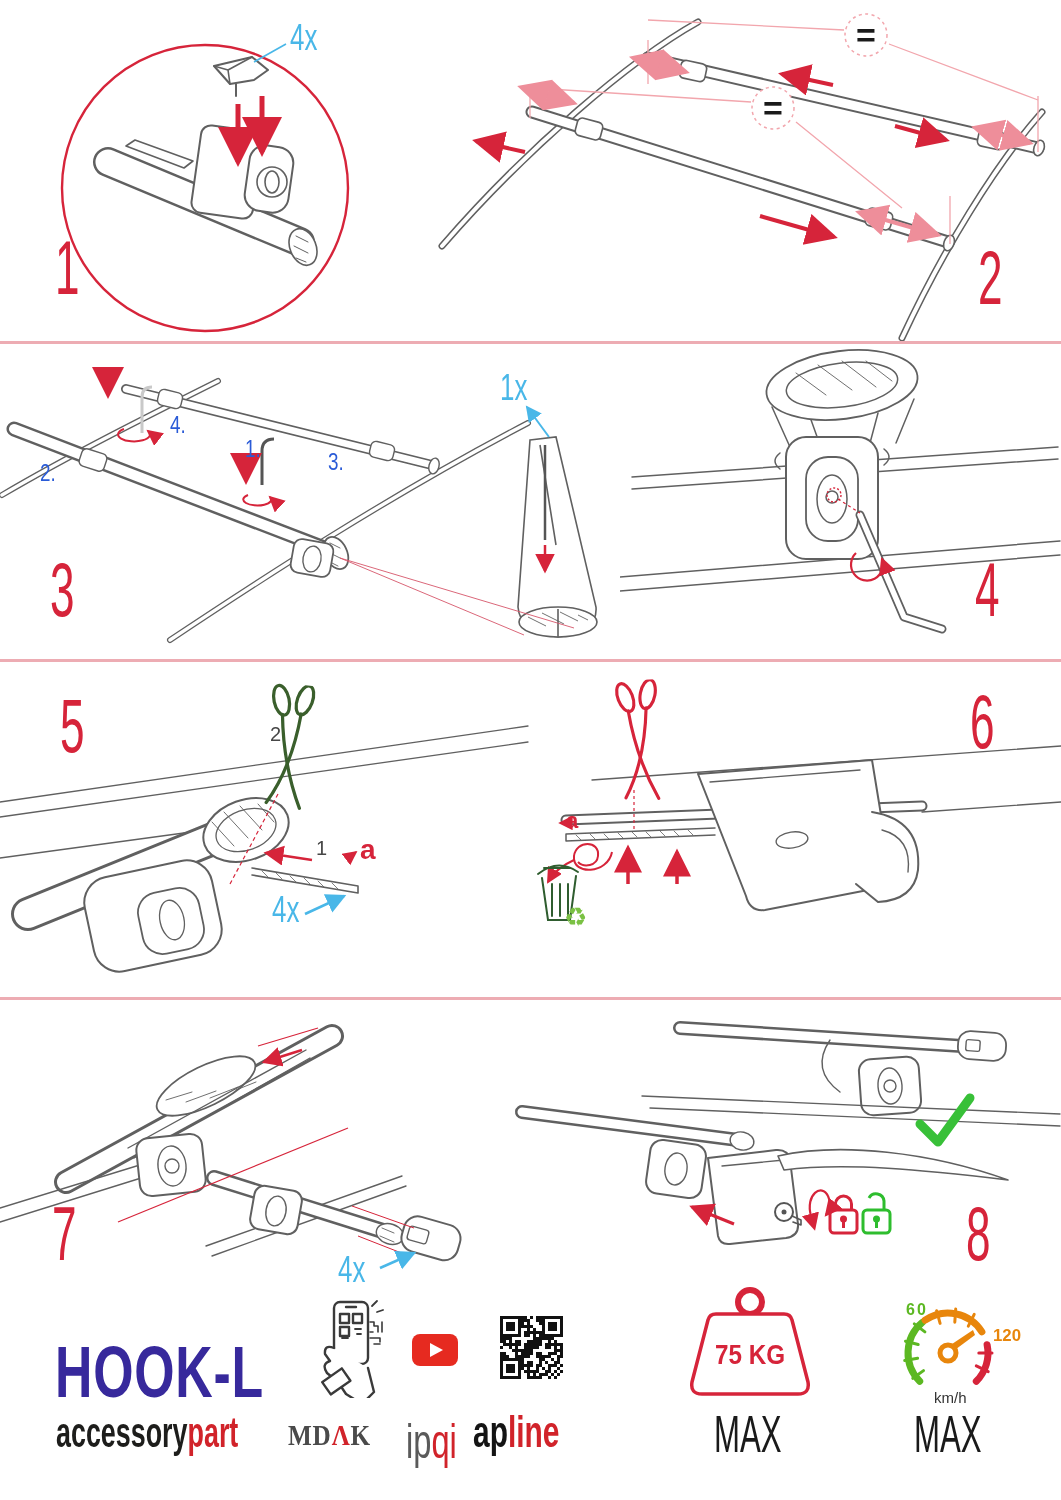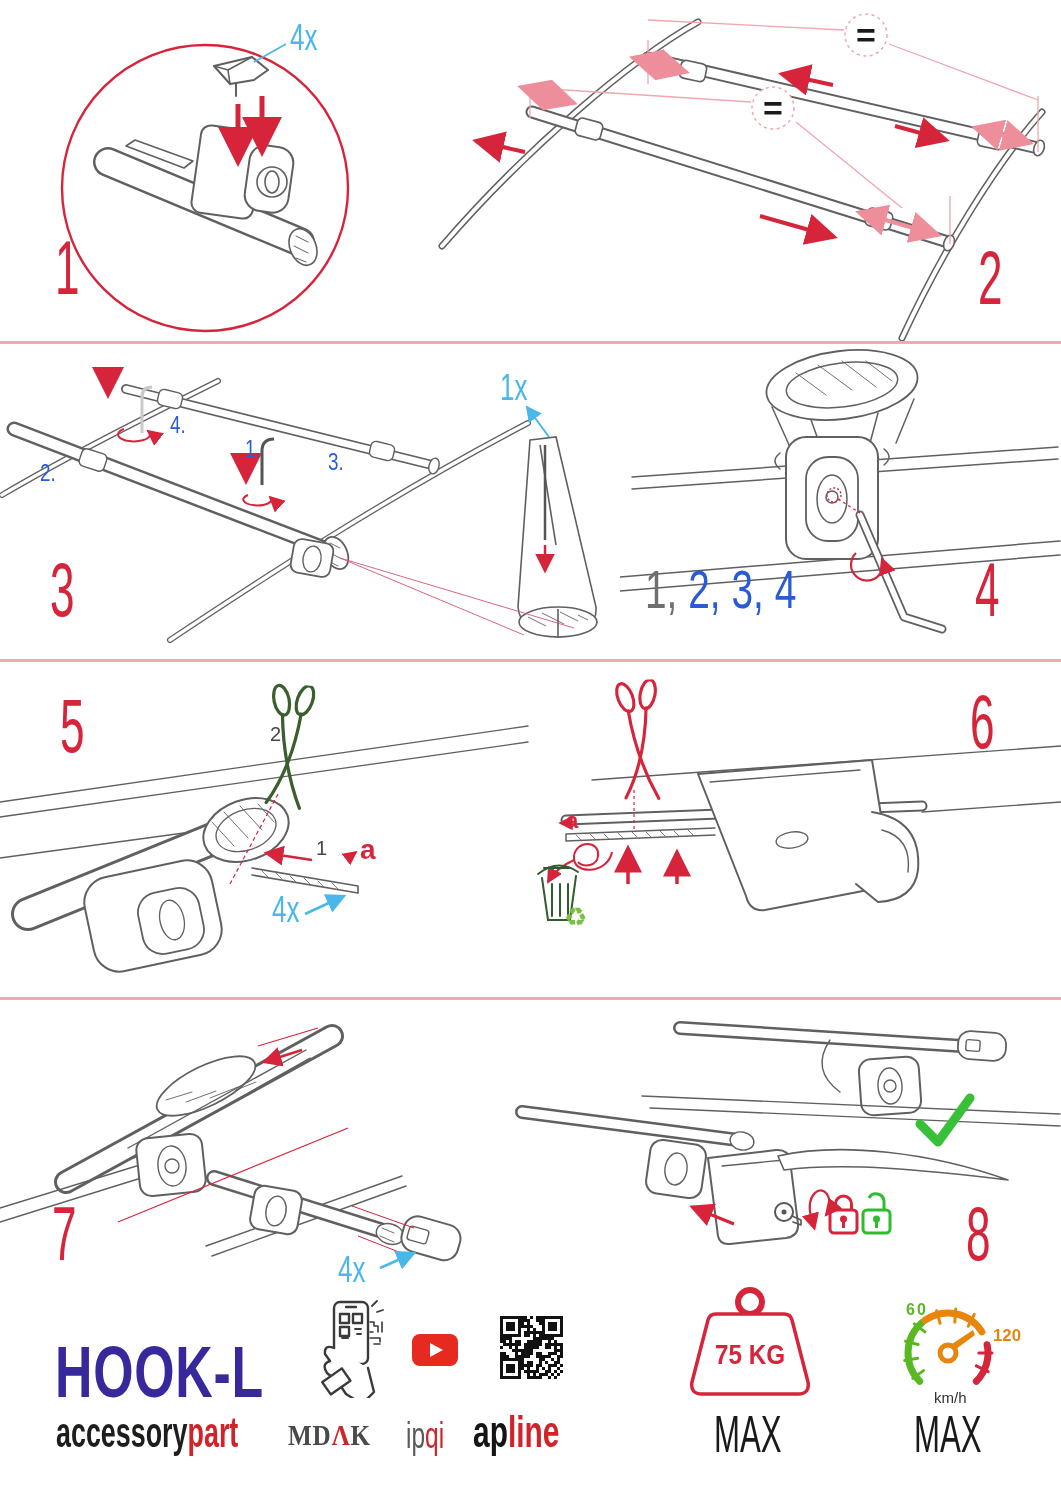--- a/index.html
+++ b/index.html
@@ -22,21 +22,21 @@
   .seq .b{color:#2a5bd7;}
   .divider{position:absolute;left:0;width:1061px;height:3px;background:#edacb3;}
   .hookl{font-size:72px;font-weight:700;color:#37299c;letter-spacing:1px;}
   .hookl .cond{transform:scaleX(.72);}
   .brand{font-size:42px;font-weight:700;}
   .brand .cond{transform:scaleX(.64);}
   .brand .k{color:#1d1d1b;} .brand .r{color:#d1232a;}
   .mdak{font-size:30px;font-weight:700;letter-spacing:1px;font-family:Liberation Serif, serif;}
   .mdak .cond{transform:scaleX(.84);}
   .mdak .k{color:#4a4a4a;} .mdak .r{color:#d1232a;}
-  .ipqi{font-size:36px;}
+  .ipqi{font-size:48px;}
   .ipqi .cond{transform:scaleX(.68);}
   .ipqi .k{color:#5a5a5a;} .ipqi .r{color:#d1232a;}
   .apline{font-size:44px;font-weight:700;}
   .apline .cond{transform:scaleX(.68);}
   .apline .k{color:#141414;} .apline .r{color:#d1232a;}
   .maxlab{font-size:52px;color:#1a1a1a;}
   .maxlab .cond{transform:scaleX(.6);}
   svg{display:block;}
 </style>
 </head>
@@ -212,21 +212,20 @@
       <circle cx="212" cy="152" r="6"></circle>
       <path d="M240,170 L284,272 L322,284" stroke-width="9"></path>
       <path d="M240,170 L284,272 L322,284" stroke="#fff" stroke-width="5.5"></path>
     </g>
     <g fill="none" stroke="#d6243a">
       <circle cx="214" cy="150" r="7" stroke-width="1.4" stroke-dasharray="2,2"></circle>
       <line x1="218" y1="154" x2="240" y2="168" stroke-width="1.2" stroke-dasharray="3,3"></line>
       <path d="M236,208 a16,16 0 1 0 26,6" stroke-width="2.2" marker-end="url(#m-red)"></path>
     </g>
   </svg>
-  <div class="label seq" style="left:645px;top:562px"><span class="cond"><span class="g">1,</span><span class="b"> 2, 3, 4</span></span></div>
   <div class="label stepnum" style="left:975px;top:552px"><span class="cond">4</span></div>
 
   <div class="divider" style="top:659px"></div>
 
   <svg class="abs" style="left:0;top:662px" width="530" height="336" viewBox="0 0 530 336">
     <g fill="none" stroke="#606060" stroke-width="1.3" stroke-linecap="round">
       <path d="M0,140 L528,64 M0,155 L528,80 M0,196 L250,162"></path>
       <path d="M28,252 L225,172" stroke-width="34"></path>
       <path d="M28,252 L225,172" stroke="#fff" stroke-width="28"></path>
       <ellipse cx="246" cy="168" rx="44" ry="30" transform="rotate(-20 246 168)" fill="#fff" stroke-width="2"></ellipse>

